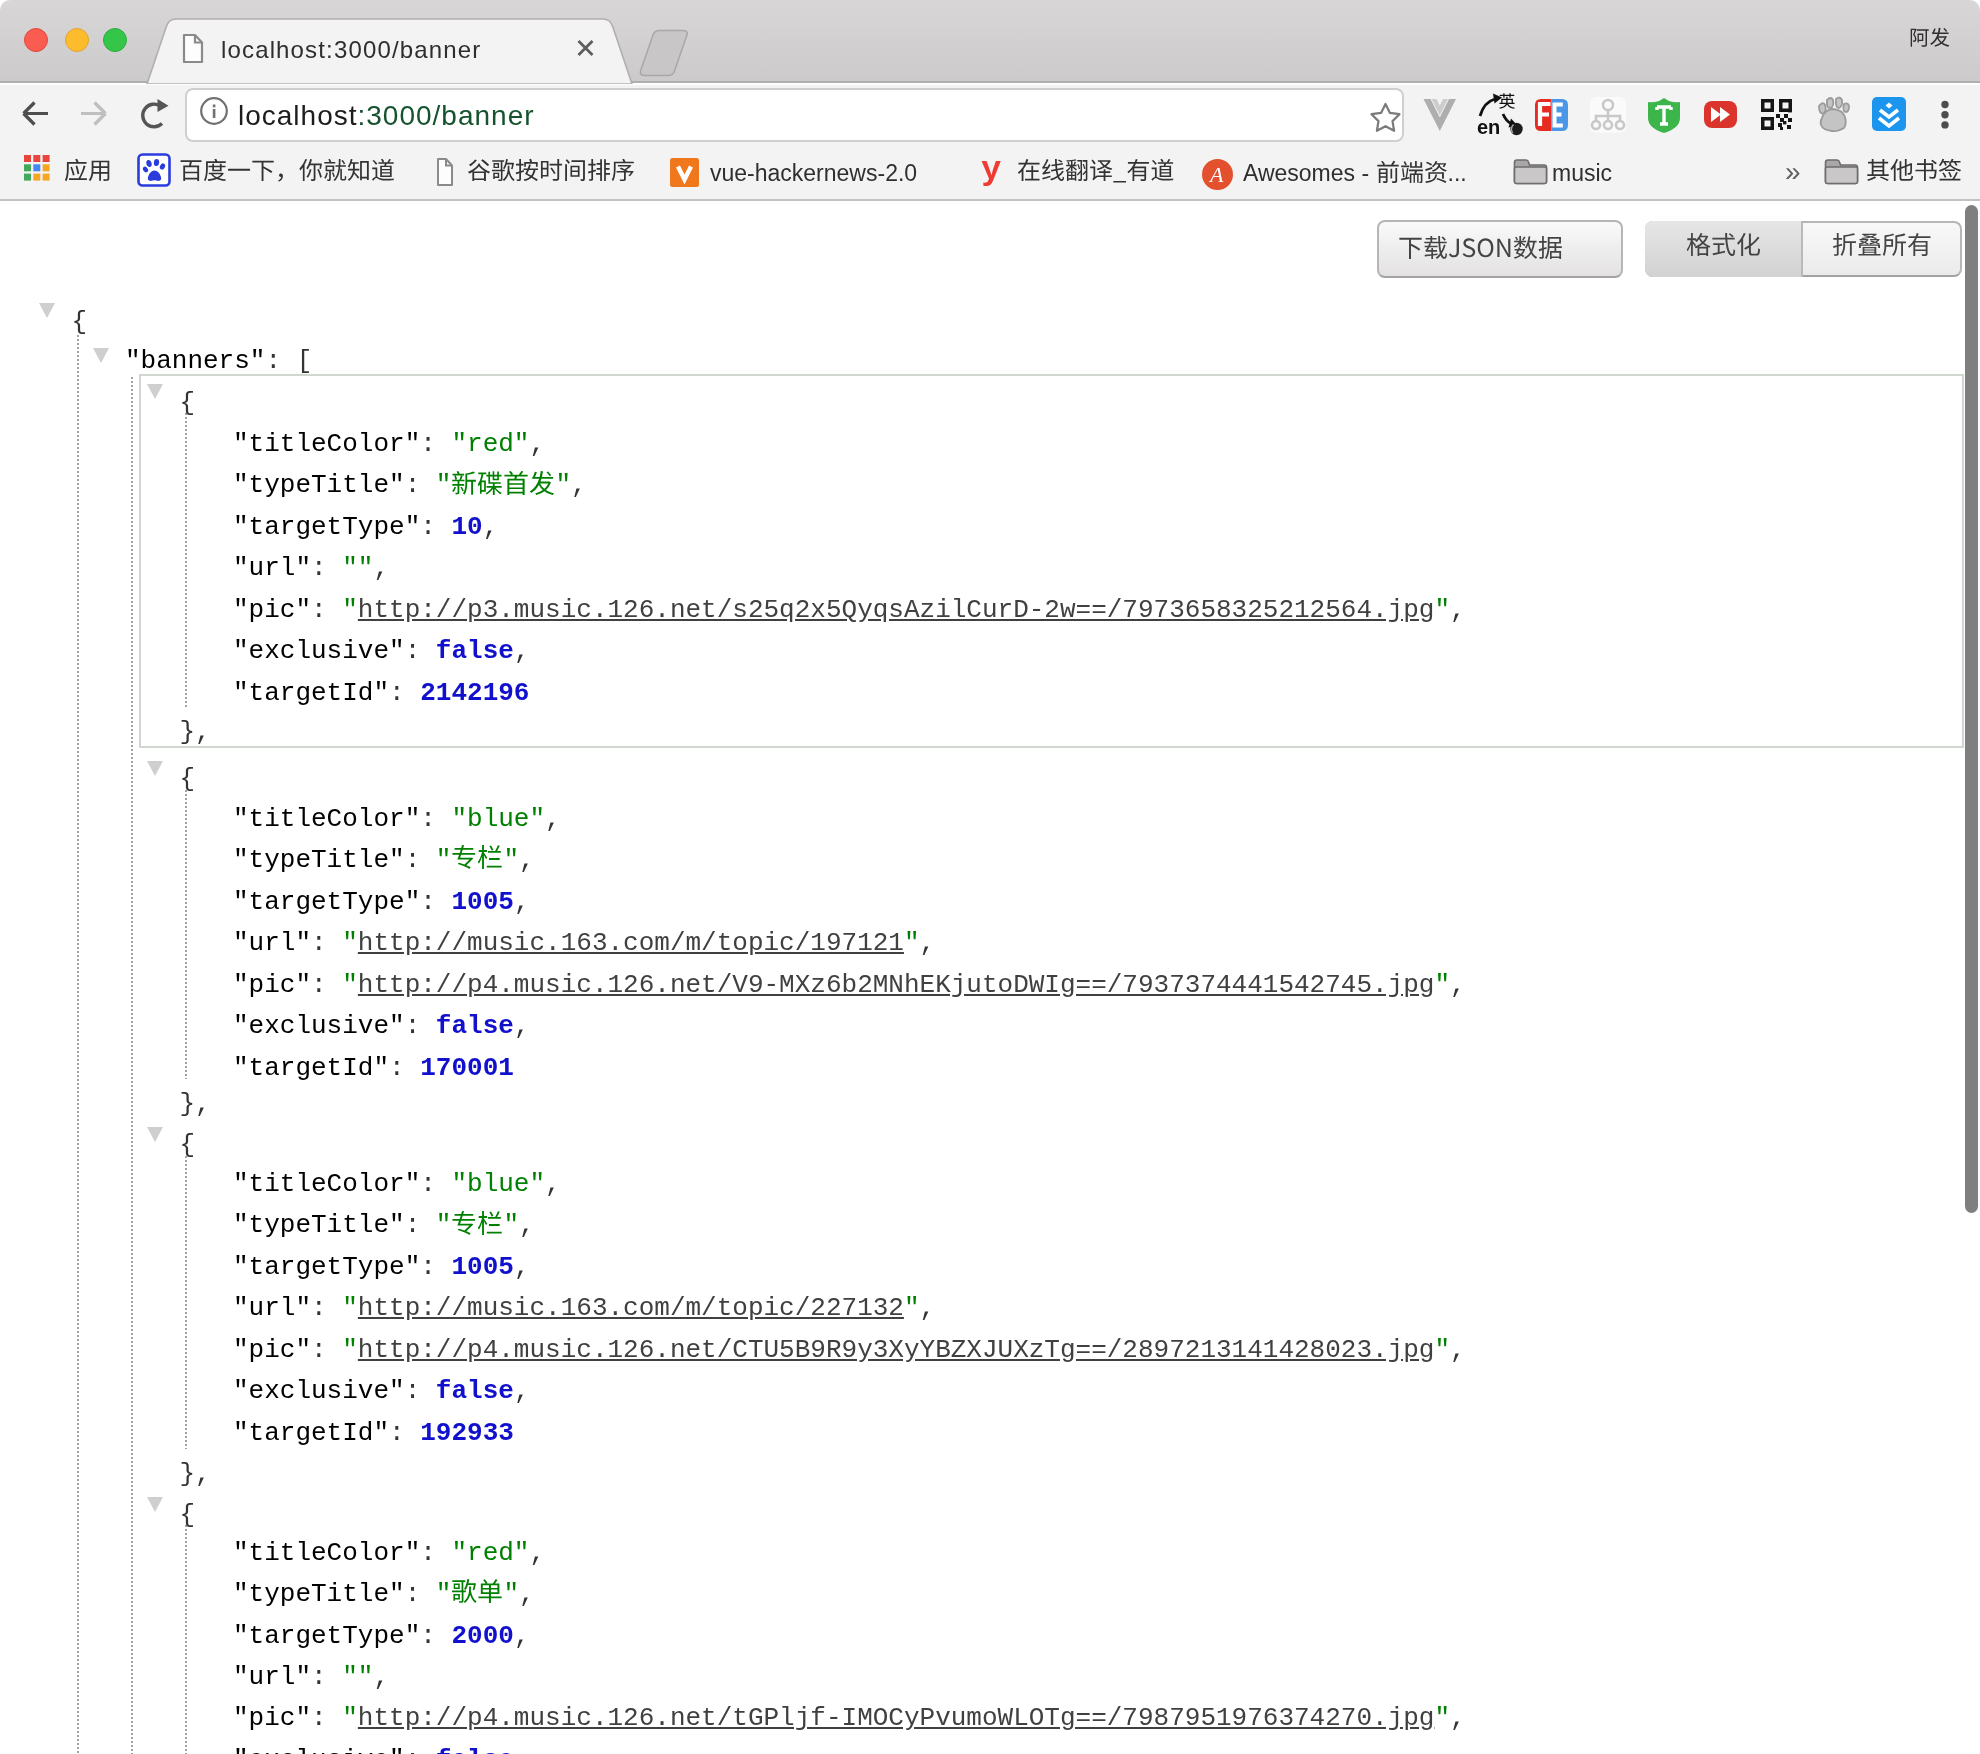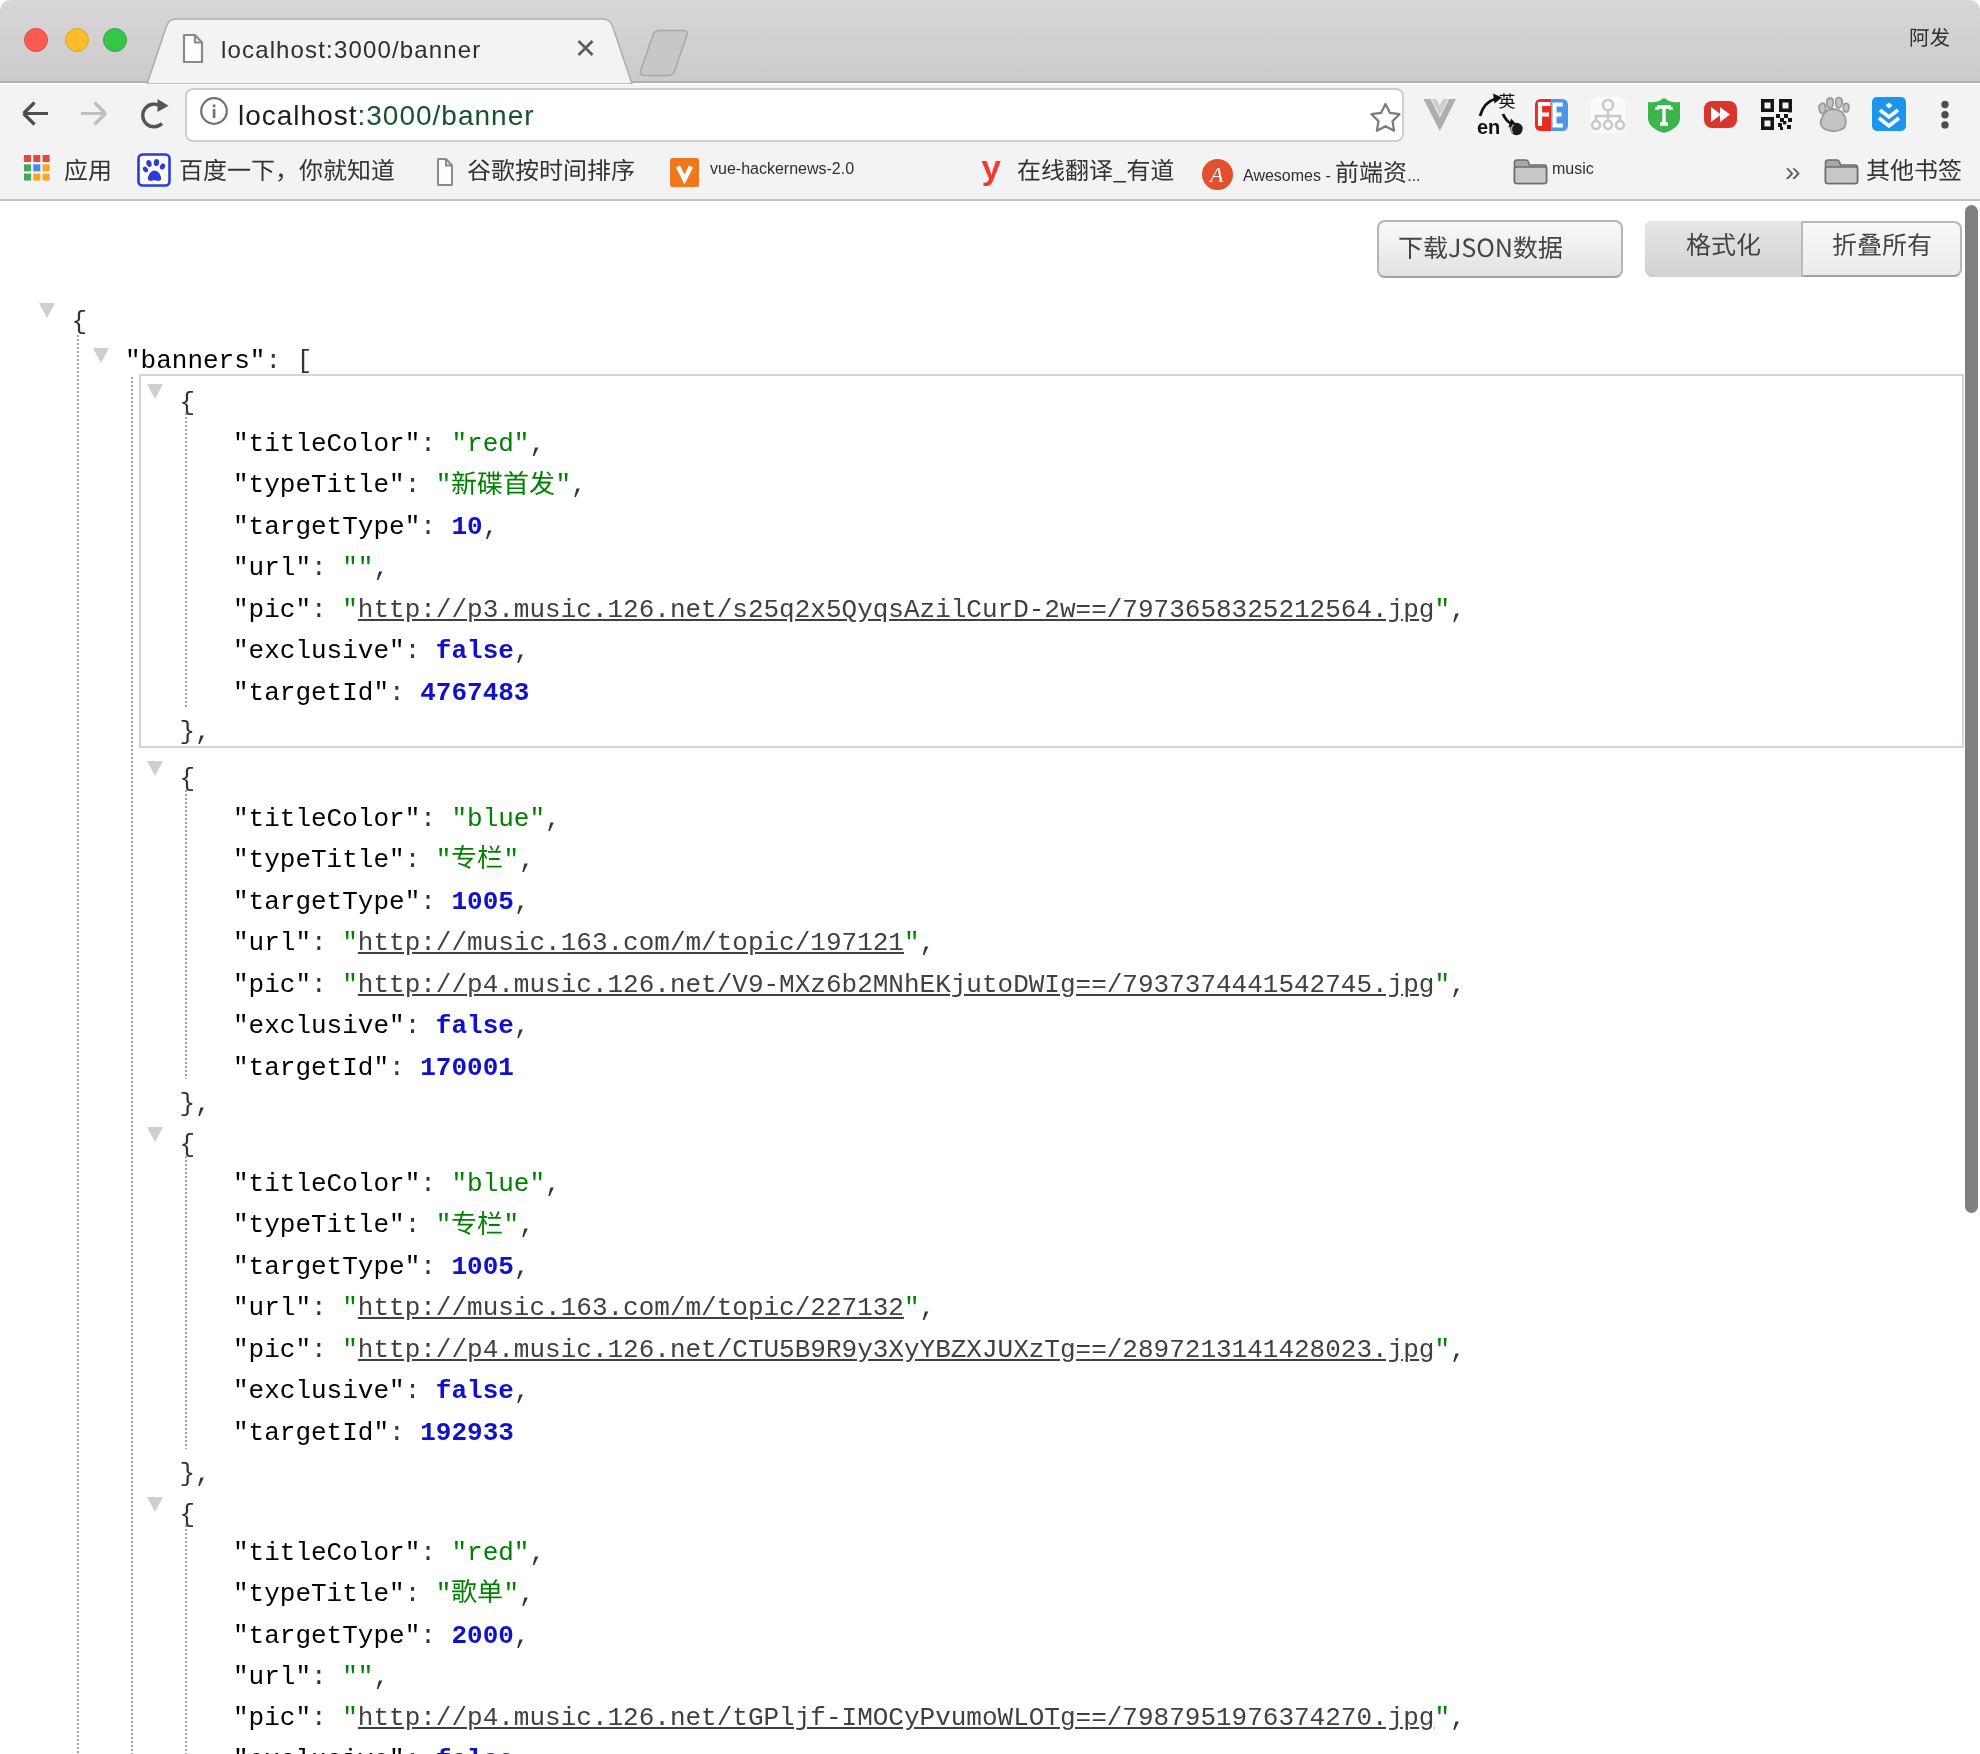--- a/index.html
+++ b/index.html
@@ -9,21 +9,21 @@
 #urltext {position:absolute;left:238px;top:102px;font-size:28px;line-height:28px;color:#1d1d1f;letter-spacing:1px}
 #urltext .gray {color:#14532d}
 #tabtitle {position:absolute;left:221px;top:37.5px;font-size:24px;line-height:24px;color:#2e2e2e;letter-spacing:1.15px}
 .ln {position:absolute;font-family:"Liberation Mono",monospace;font-size:26px;line-height:41.43px;white-space:pre;color:#333}
 .k {color:#000} .p {color:#333} .s {color:#008000}
 .n {color:#1111cd;font-weight:bold}
 .a {color:#404040;text-decoration:underline}
 .tri {position:absolute;width:0;height:0;border-left:8.6px solid transparent;border-right:8.6px solid transparent;border-top:15.5px solid #cfcfcf}
 .gd {position:absolute;width:2px;background-image:repeating-linear-gradient(to bottom,#a2a2a2 0,#a2a2a2 1.7px,transparent 1.7px,transparent 4px)}
 #box1 {position:absolute;left:138.6px;top:374px;width:1825px;height:373.5px;border:2px solid #cfd7cf}
-.bk {position:absolute;font-size:16px;color:#333;white-space:nowrap}
+.bk {position:absolute;font-size:23px;color:#333;white-space:nowrap}
 #btn1 {position:absolute;left:1377px;top:220px;width:246px;height:58px;border:2px solid #b6b6b6;border-bottom-color:#a2a2a2;border-radius:8px;background:linear-gradient(#fafafa,#e3e1e1)}
 #seg {position:absolute;left:1645px;top:221px;width:317px;height:56px;border:2px solid #b6b6b6;border-bottom-color:#a2a2a2;border-radius:8px;background:linear-gradient(#f8f8f8,#ebebeb)}
 #segdiv {position:absolute;left:1645px;top:221px;width:158px;height:56px;border-right:2px solid #b9b9b9;border-radius:8px 0 0 8px;background:linear-gradient(#e6e6e6,#d2d2d2)}
 #sbar {position:absolute;left:1964.5px;top:205px;width:13.5px;height:1008px;border-radius:7px;background:#7f7f7f}
 </style></head><body>
 <div id="titlebar">
  <div class="tl" style="left:24px;background:#fb5c51;border:1.5px solid #e0483d"></div>
  <div class="tl" style="left:65px;background:#fdbb2e;border:1.5px solid #e0a62a"></div>
  <div class="tl" style="left:103px;background:#35c649;border:1.5px solid #2dad3f"></div>
 </div>
@@ -225,21 +225,21 @@
 <div class="tri" style="left:147.2px;top:384.0px"></div>
 <div class="ln " style="left:179.5px;top:382.6px"><span class="p">{</span></div>
 <div class="ln " style="left:233.0px;top:424.0px"><span class="k">"titleColor"</span><span class="p">: </span><span class="s">"red"</span><span class="p">,</span></div>
 <div class="ln " style="left:233.0px;top:465.4px"><span class="k">"typeTitle"</span><span class="p">: </span><span class="s">"</span><svg style="display:inline-block;vertical-align:-11.44px;" width="104.00" height="34.32" viewBox="0 0 104.00 34.32">
         <path transform="translate(0,22.88) scale(0.026,-0.026)" fill="#008000" d="M360 213C390 163 426 95 442 51L495 83C480 125 444 190 411 240ZM135 235C115 174 82 112 41 68C56 59 82 40 94 30C133 77 173 150 196 220ZM553 744V400C553 267 545 95 460 -25C476 -34 506 -57 518 -71C610 59 623 256 623 400V432H775V-75H848V432H958V502H623V694C729 710 843 736 927 767L866 822C794 792 665 762 553 744ZM214 827C230 799 246 765 258 735H61V672H503V735H336C323 768 301 811 282 844ZM377 667C365 621 342 553 323 507H46V443H251V339H50V273H251V18C251 8 249 5 239 5C228 4 197 4 162 5C172 -13 182 -41 184 -59C233 -59 267 -58 290 -47C313 -36 320 -18 320 17V273H507V339H320V443H519V507H391C410 549 429 603 447 652ZM126 651C146 606 161 546 165 507L230 525C225 563 208 622 187 665Z M1051 787V718H1173C1145 565 1100 423 1029 328C1041 308 1058 266 1063 247C1081 271 1098 297 1114 325V-34H1178V46H1340V479H1182C1208 554 1229 635 1245 718H1358V787ZM1178 411H1275V113H1178ZM1437 812V693H1360V632H1437V352H1609V264H1367V200H1570C1512 115 1418 35 1328 -6C1345 -19 1365 -45 1377 -62C1461 -16 1549 65 1609 154V-79H1680V155C1738 70 1823 -11 1902 -53C1914 -35 1935 -10 1952 3C1865 42 1771 120 1715 200H1948V264H1680V352H1913V413H1503V632H1602V485H1842V632H1943V693H1842V822H1778V693H1664V828H1602V693H1503V812ZM1778 632V540H1664V632Z M2243 312H2755V210H2243ZM2243 373V472H2755V373ZM2243 150H2755V44H2243ZM2228 815C2259 782 2294 736 2313 702H2054V632H2456C2450 602 2442 568 2433 539H2168V-80H2243V-23H2755V-80H2833V539H2512L2546 632H2949V702H2696C2725 737 2757 779 2785 820L2702 842C2681 800 2643 742 2611 702H2345L2389 725C2370 758 2331 808 2294 844Z M3673 790C3716 744 3773 680 3801 642L3860 683C3832 719 3774 781 3731 826ZM3144 523C3154 534 3188 540 3251 540H3391C3325 332 3214 168 3030 57C3049 44 3076 15 3086 -1C3216 79 3311 181 3381 305C3421 230 3471 165 3531 110C3445 49 3344 7 3240 -18C3254 -34 3272 -62 3280 -82C3392 -51 3498 -5 3589 61C3680 -6 3789 -54 3917 -83C3928 -62 3948 -32 3964 -16C3842 7 3736 50 3648 108C3735 185 3803 285 3844 413L3793 437L3779 433H3441C3454 467 3467 503 3477 540H3930L3931 612H3497C3513 681 3526 753 3537 830L3453 844C3443 762 3429 685 3411 612H3229C3257 665 3285 732 3303 797L3223 812C3206 735 3167 654 3156 634C3144 612 3133 597 3119 594C3128 576 3140 539 3144 523ZM3588 154C3520 212 3466 281 3427 361H3742C3706 279 3652 211 3588 154Z"></path>
       </svg><span class="s">"</span><span class="p">,</span></div>
 <div class="ln " style="left:233.0px;top:506.9px"><span class="k">"targetType"</span><span class="p">: </span><span class="n">10</span><span class="p">,</span></div>
 <div class="ln " style="left:233.0px;top:548.3px"><span class="k">"url"</span><span class="p">: </span><span class="s">""</span><span class="p">,</span></div>
 <div class="ln " style="left:233.0px;top:589.7px"><span class="k">"pic"</span><span class="p">: </span><span class="s">"</span><span class="a">http://p3.music.126.net/s25q2x5QyqsAzilCurD-2w==/7973658325212564.jpg</span><span class="s">"</span><span class="p">,</span></div>
 <div class="ln " style="left:233.0px;top:631.1px"><span class="k">"exclusive"</span><span class="p">: </span><span class="n">false</span><span class="p">,</span></div>
-<div class="ln " style="left:233.0px;top:672.6px"><span class="k">"targetId"</span><span class="p">: </span><span class="n">4767483</span></div>
+<div class="ln " style="left:233.0px;top:672.6px"><span class="k">"targetId"</span><span class="p">: </span><span class="n">2142196</span></div>
 <div class="ln " style="left:179.5px;top:712.4px"><span class="p">},</span></div>
 <div class="tri" style="left:147.2px;top:760.8px"></div>
 <div class="ln " style="left:179.5px;top:759.4px"><span class="p">{</span></div>
 <div class="ln " style="left:233.0px;top:798.9px"><span class="k">"titleColor"</span><span class="p">: </span><span class="s">"blue"</span><span class="p">,</span></div>
 <div class="ln " style="left:233.0px;top:840.3px"><span class="k">"typeTitle"</span><span class="p">: </span><span class="s">"</span><svg style="display:inline-block;vertical-align:-11.44px;" width="52.00" height="34.32" viewBox="0 0 52.00 34.32">
         <path transform="translate(0,22.88) scale(0.026,-0.026)" fill="#008000" d="M425 842 393 728H137V657H372L335 538H56V465H311C288 397 266 334 246 283H712C655 225 582 153 515 91C442 118 366 143 300 161L257 106C411 60 609 -21 708 -81L753 -17C711 8 654 35 590 61C682 150 784 249 856 324L799 358L786 353H350L388 465H929V538H412L450 657H857V728H471L502 832Z M1474 797C1511 743 1550 671 1566 625L1630 657C1613 702 1572 772 1534 825ZM1460 339V267H1872V339ZM1377 46V-26H1950V46ZM1196 840V647H1066V577H1193C1161 440 1098 281 1033 197C1047 179 1065 146 1073 124C1118 189 1162 291 1196 399V-79H1267V447C1297 394 1332 331 1347 297L1397 357C1379 388 1294 514 1267 548V577H1382V647H1267V840ZM1419 614V543H1918V614H1771C1806 671 1845 745 1876 810L1802 833C1777 767 1733 674 1695 614Z"></path>
       </svg><span class="s">"</span><span class="p">,</span></div>
 <div class="ln " style="left:233.0px;top:881.8px"><span class="k">"targetType"</span><span class="p">: </span><span class="n">1005</span><span class="p">,</span></div>
 <div class="ln " style="left:233.0px;top:923.2px"><span class="k">"url"</span><span class="p">: </span><span class="s">"</span><span class="a">http://music.163.com/m/topic/197121</span><span class="s">"</span><span class="p">,</span></div>
 <div class="ln " style="left:233.0px;top:964.6px"><span class="k">"pic"</span><span class="p">: </span><span class="s">"</span><span class="a">http://p4.music.126.net/V9-MXz6b2MNhEKjutoDWIg==/7937374441542745.jpg</span><span class="s">"</span><span class="p">,</span></div>

